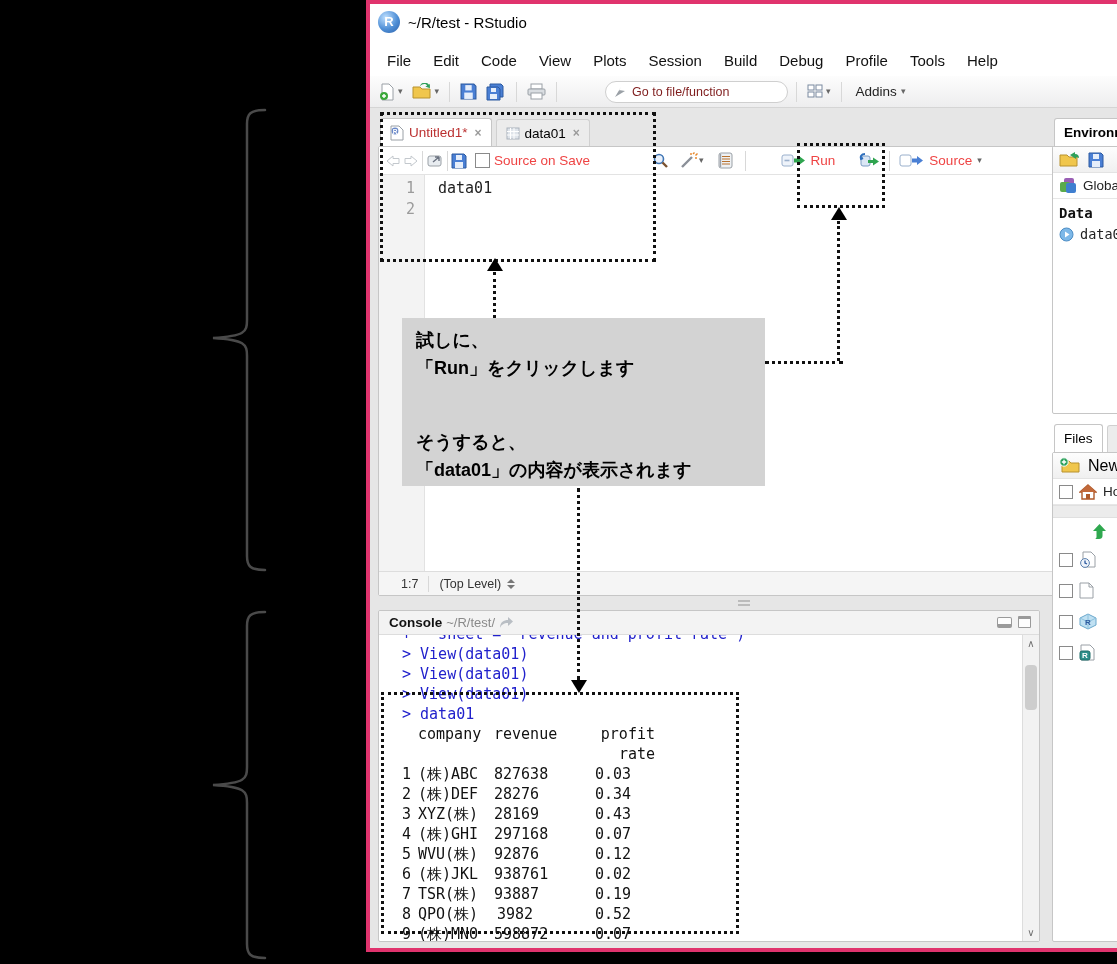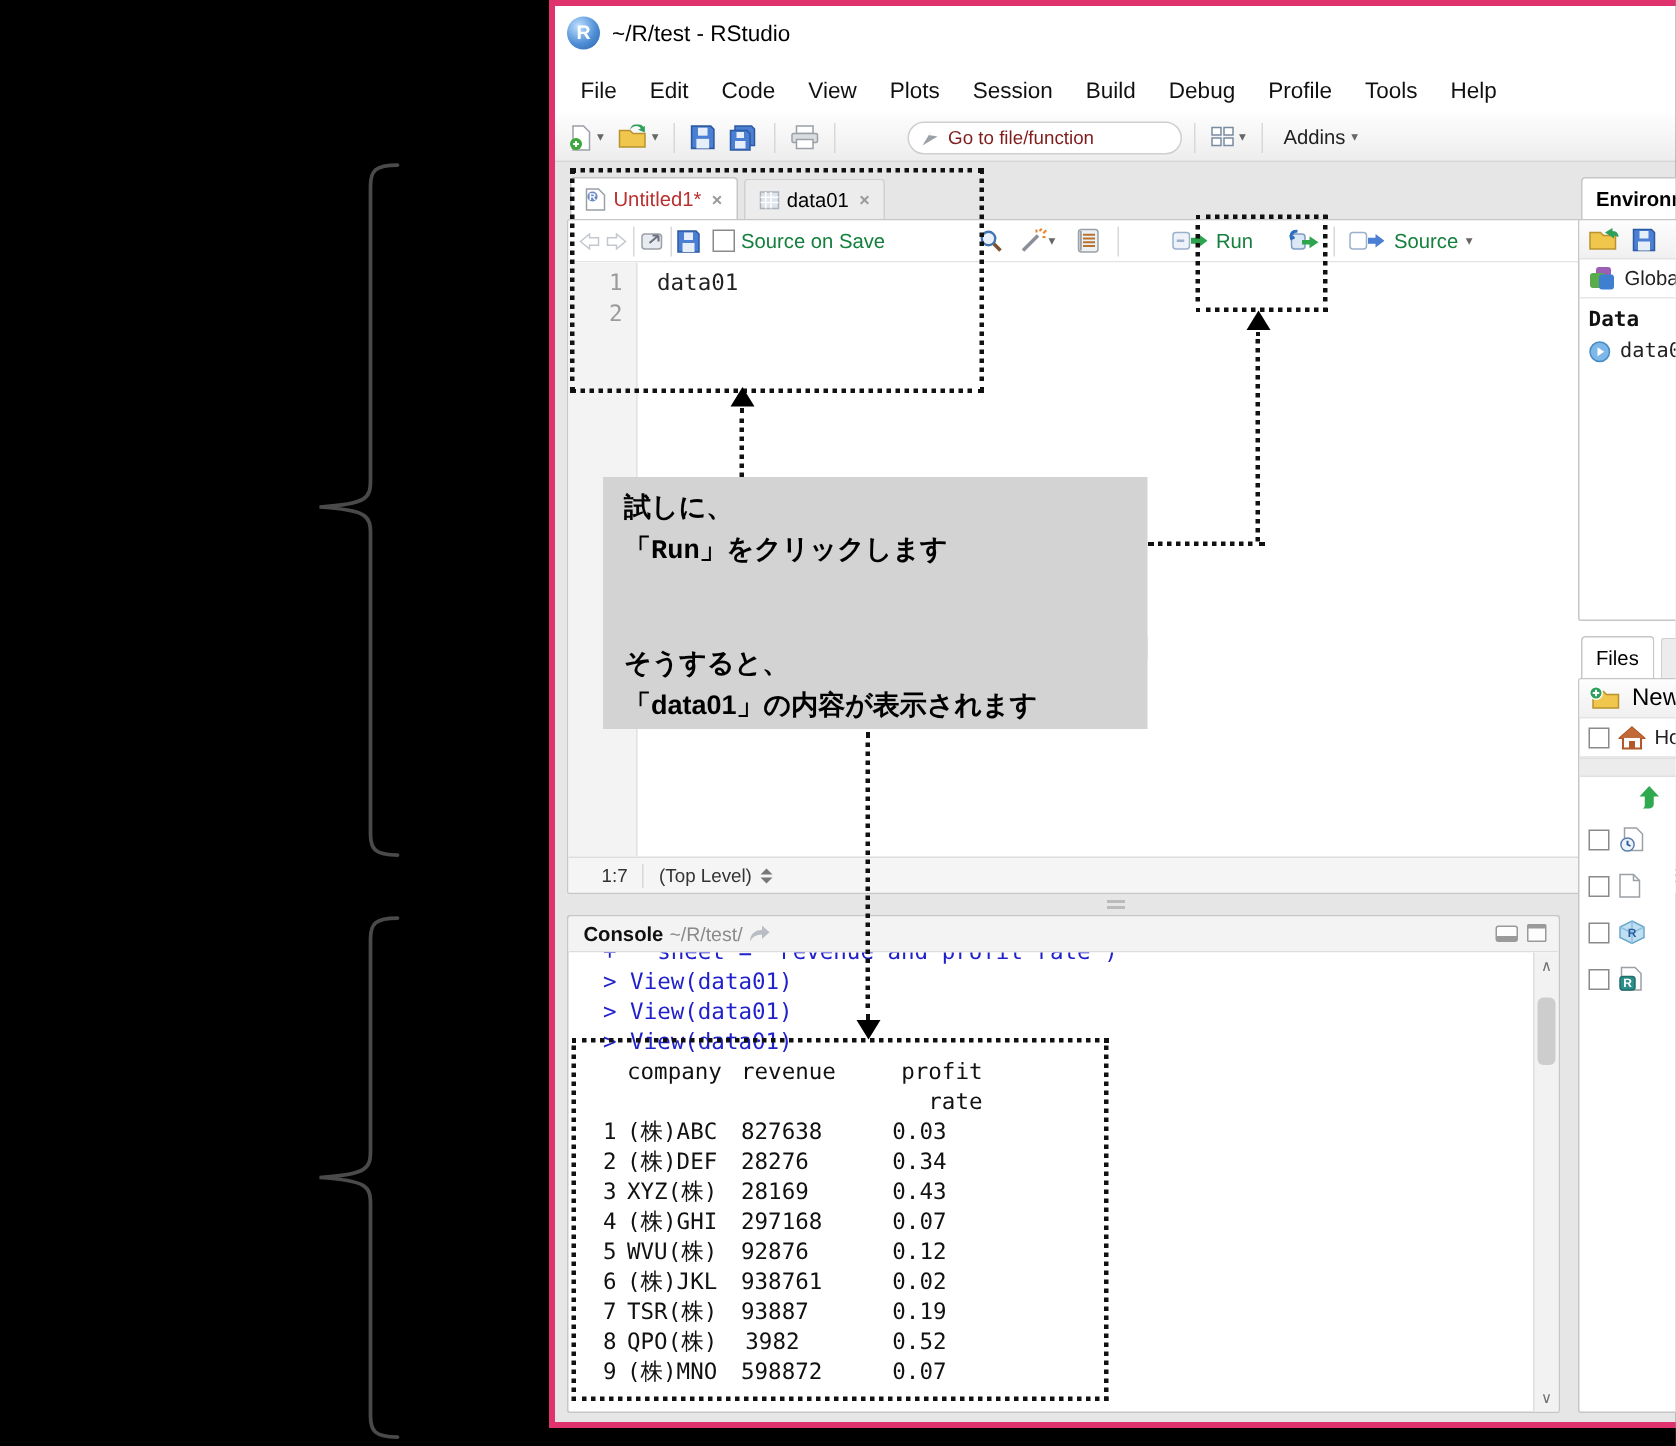--- a/index.html
+++ b/index.html
@@ -47,21 +47,21 @@
   .tab .x{color:#9a9a9a;font-size:12px;font-weight:bold;margin-left:2px;}
   .minmax{position:absolute;right:8px;top:7px;display:flex;gap:6px;align-items:center;z-index:4;}
   .ico-min{width:15px;height:11px;border:1px solid #9a9a9a;border-radius:2px;border-bottom:4px solid #9a9a9a;background:#fdfdfd;}
   .ico-max{width:13px;height:12px;border:1px solid #9a9a9a;border-top:3px solid #9a9a9a;border-radius:1px;background:#fdfdfd;}
 
   
   .src-pane{position:absolute;left:8px;top:10px;width:792px;height:478px;}
   .src-body{top:28px;}
   .src-toolbar{position:absolute;left:0;top:0;right:0;height:28px;display:flex;align-items:center;
                border-bottom:1px solid #e3e3e3;background:#fff;padding-left:6px;}
-  .src-toolbar .lbl{font-size:13.5px;color:#15803d;margin-left:4px;white-space:nowrap;}
+  .src-toolbar .lbl{font-size:13.5px;color:#ef4444;margin-left:4px;white-space:nowrap;}
   .chk{width:15px;height:15px;border:1px solid #8a8a8a;background:#fff;margin-left:8px;}
   .editor{position:absolute;left:0;top:28px;right:0;bottom:24px;background:#fff;overflow:hidden;}
   .gutter{position:absolute;left:0;top:0;bottom:0;width:46px;background:#f3f3f3;border-right:1px solid #e2e2e2;
           font-family:"DejaVu Sans Mono",monospace;font-size:15px;line-height:21px;color:#9b9b9b;text-align:right;padding:3px 9px 0 0;}
   .codearea{position:absolute;left:47px;top:0;right:0;bottom:0;font-family:"DejaVu Sans Mono",monospace;
             font-size:15px;line-height:21px;color:#222;padding:3px 0 0 12px;}
   .statusbar{position:absolute;left:0;bottom:0;right:0;height:24px;background:#f5f5f5;border-top:1px solid #ddd;
              display:flex;align-items:center;font-size:12.5px;color:#333;}
   .sb-sep{width:1px;height:16px;background:#d8d8d8;margin:0 10px;}
   .updown{display:inline-flex;flex-direction:column;gap:2px;margin-left:6px;}
@@ -399,20 +399,21 @@
           </span>
         </div>
 
         <div class="con-content">
           <div class="clip">
             <span class="blue">+   sheet = "revenue and profit rate")</span>
           </div>
           <div class="cline blue">&gt; View(data01)</div>
           <div class="cline blue">&gt; View(data01)</div>
           <div class="cline blue">&gt; View(data01)</div>
+          <div class="cline blue">&gt; data01</div>
           <div class="crow">
             <span class="c-num"></span>
             <span class="c-com">company</span>
             <span class="c-rev">revenue</span>
             <span class="c-rate">profit rate</span>
           </div>
           <div class="crow">
               <span class="c-num">1</span>
               <span class="c-com">(株)ABC</span>
               <span class="c-rev v">827638</span>
@@ -616,21 +617,21 @@
     <div class="arr-up" style="left:487px;top:258px;"></div>
     <div class="vdot" style="left:493px;top:272px;height:46px;"></div>
 
     <div class="hdot" style="left:765px;top:361px;width:78px;"></div>
     <div class="vdot" style="left:837px;top:221px;height:140px;"></div>
     <div class="arr-up" style="left:831px;top:207px;"></div>
 
     <div class="vdot" style="left:577px;top:488px;height:192px;"></div>
     <div class="arr-down" style="left:571px;top:680px;"></div>
 
-    <div class="note" style="left:402px;top:318px;width:363px;height:122px;font-family:Liberation Mono, monospace;">
+    <div class="note" style="left:402px;top:318px;width:363px;height:122px;">
       <div>試しに、</div>
       <div>「Run」をクリックします</div>
     </div>
     <div class="note" style="left:402px;top:424px;width:363px;height:62px;padding-top:4px;">
       <div>そうすると、</div>
       <div>「data01」の内容が表示されます</div>
     </div>
   </div>
 
 </div>

